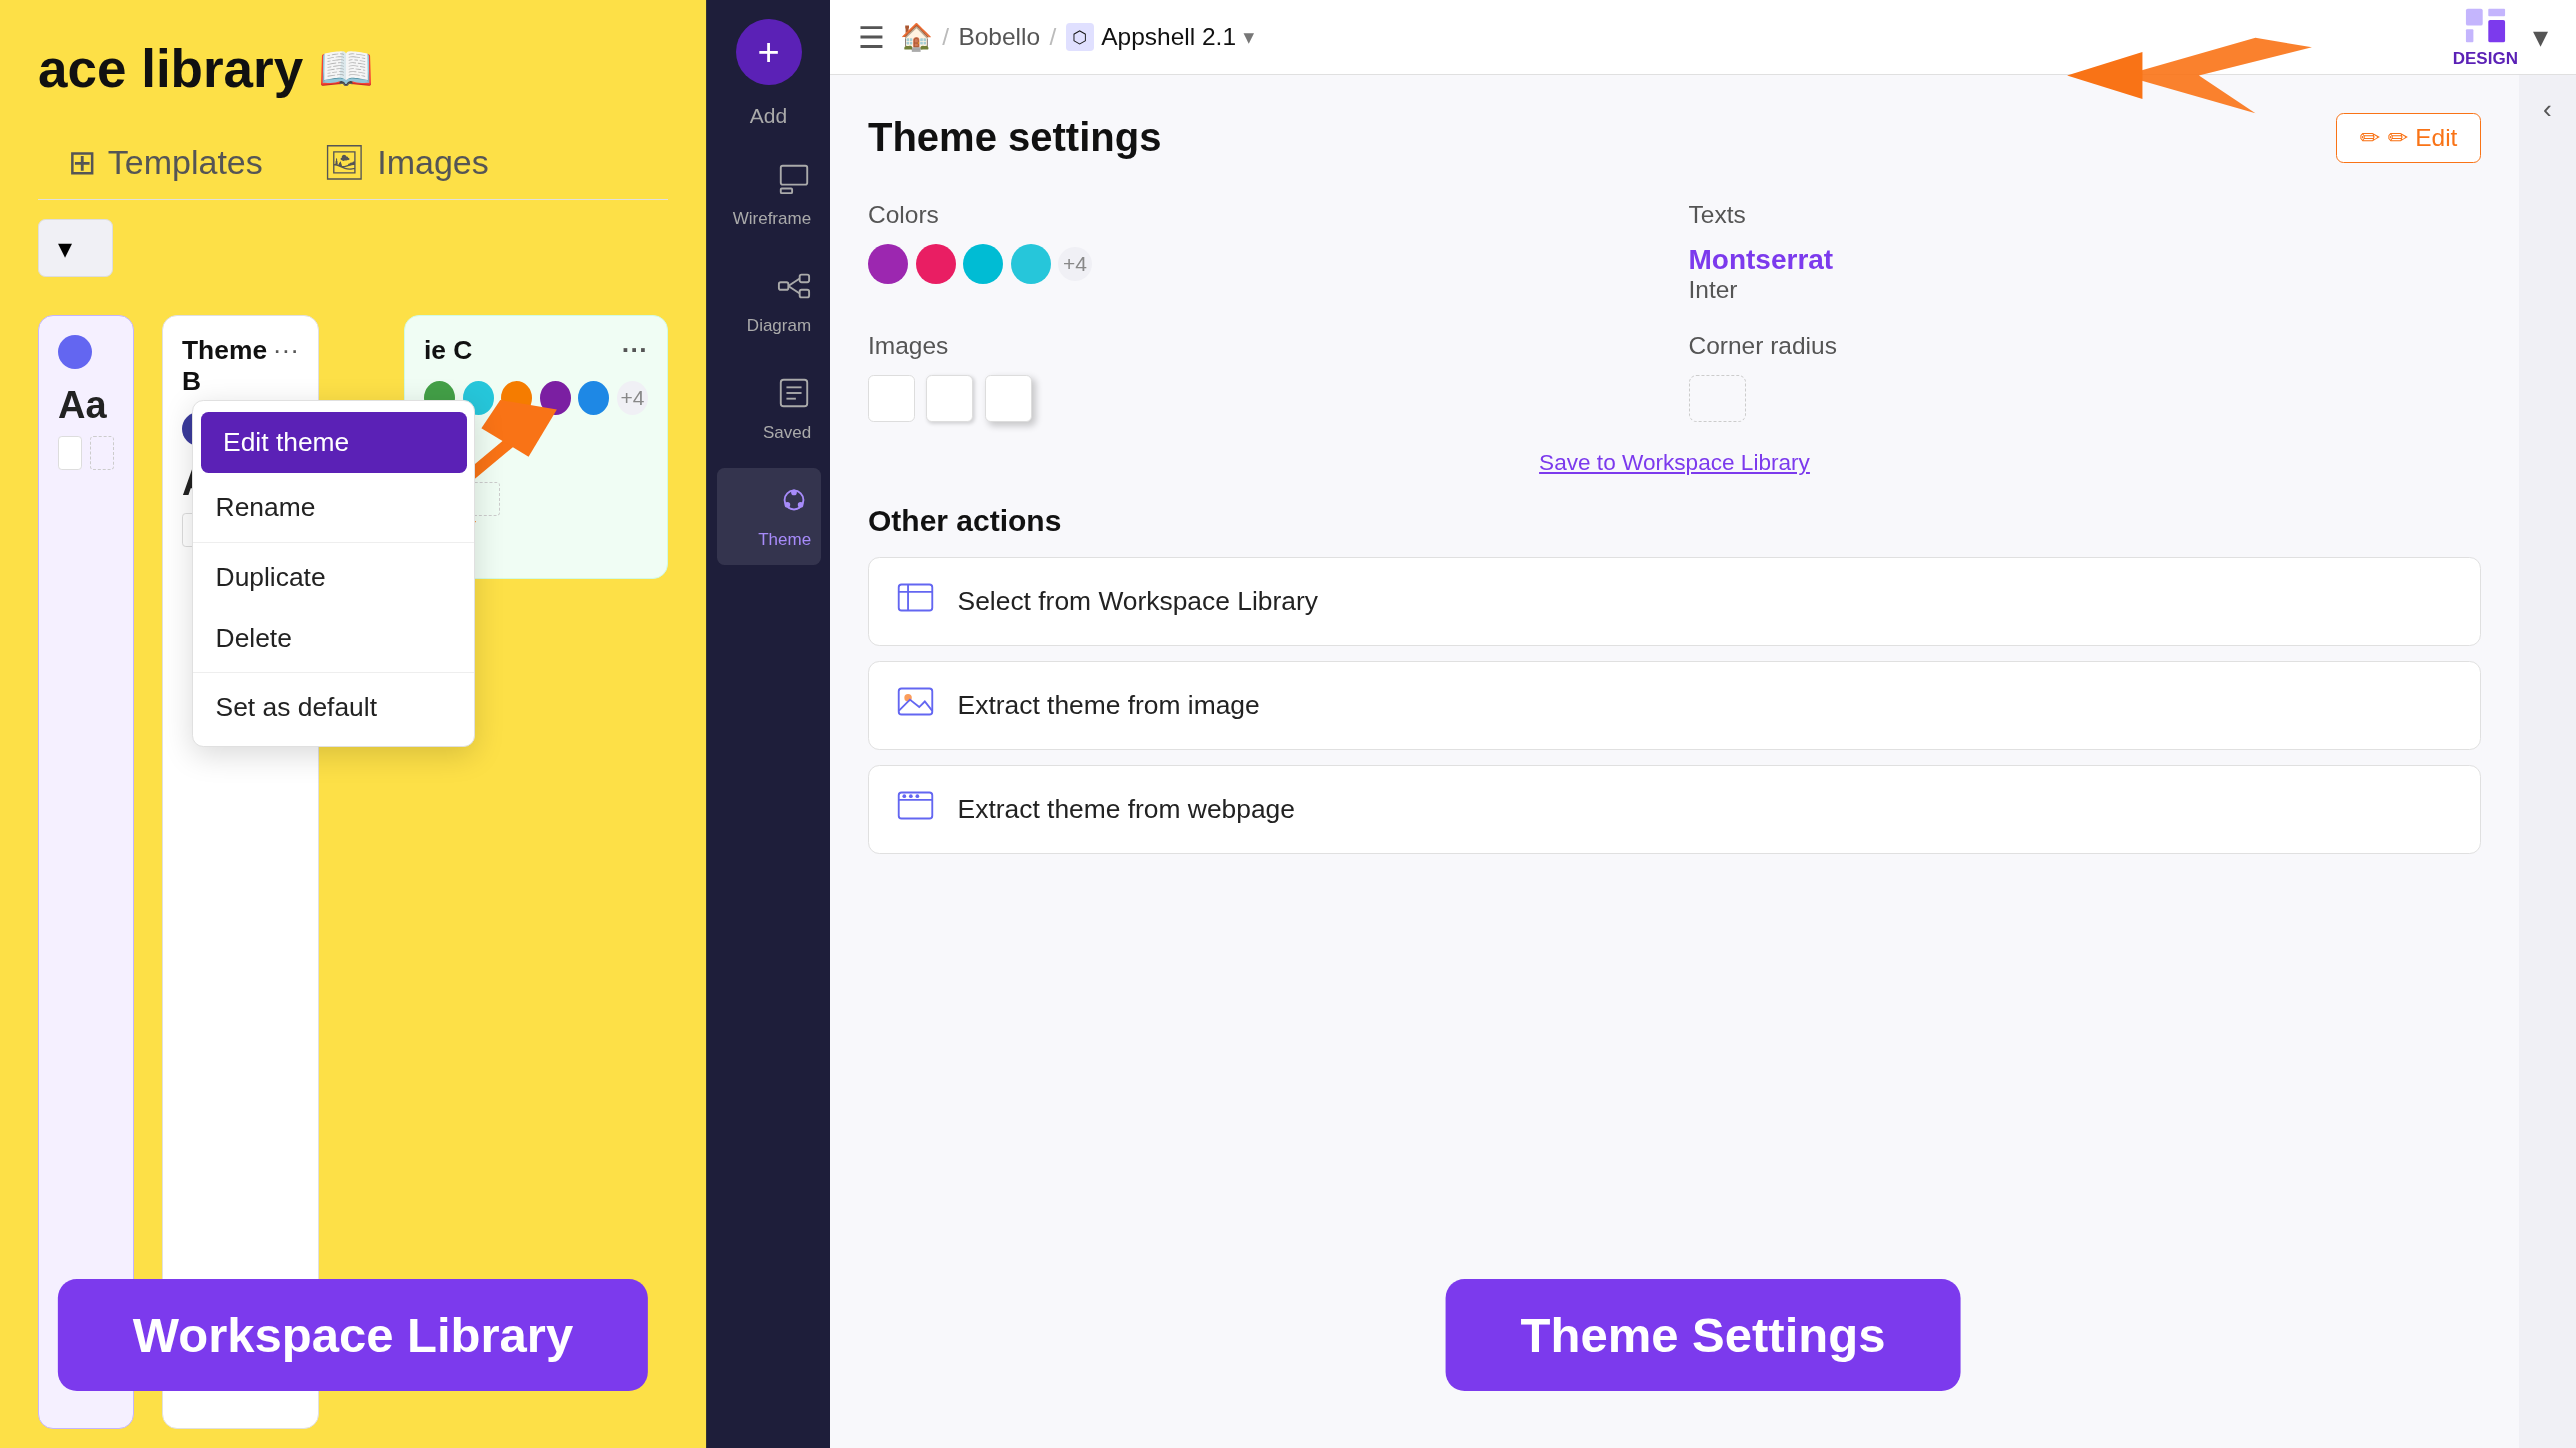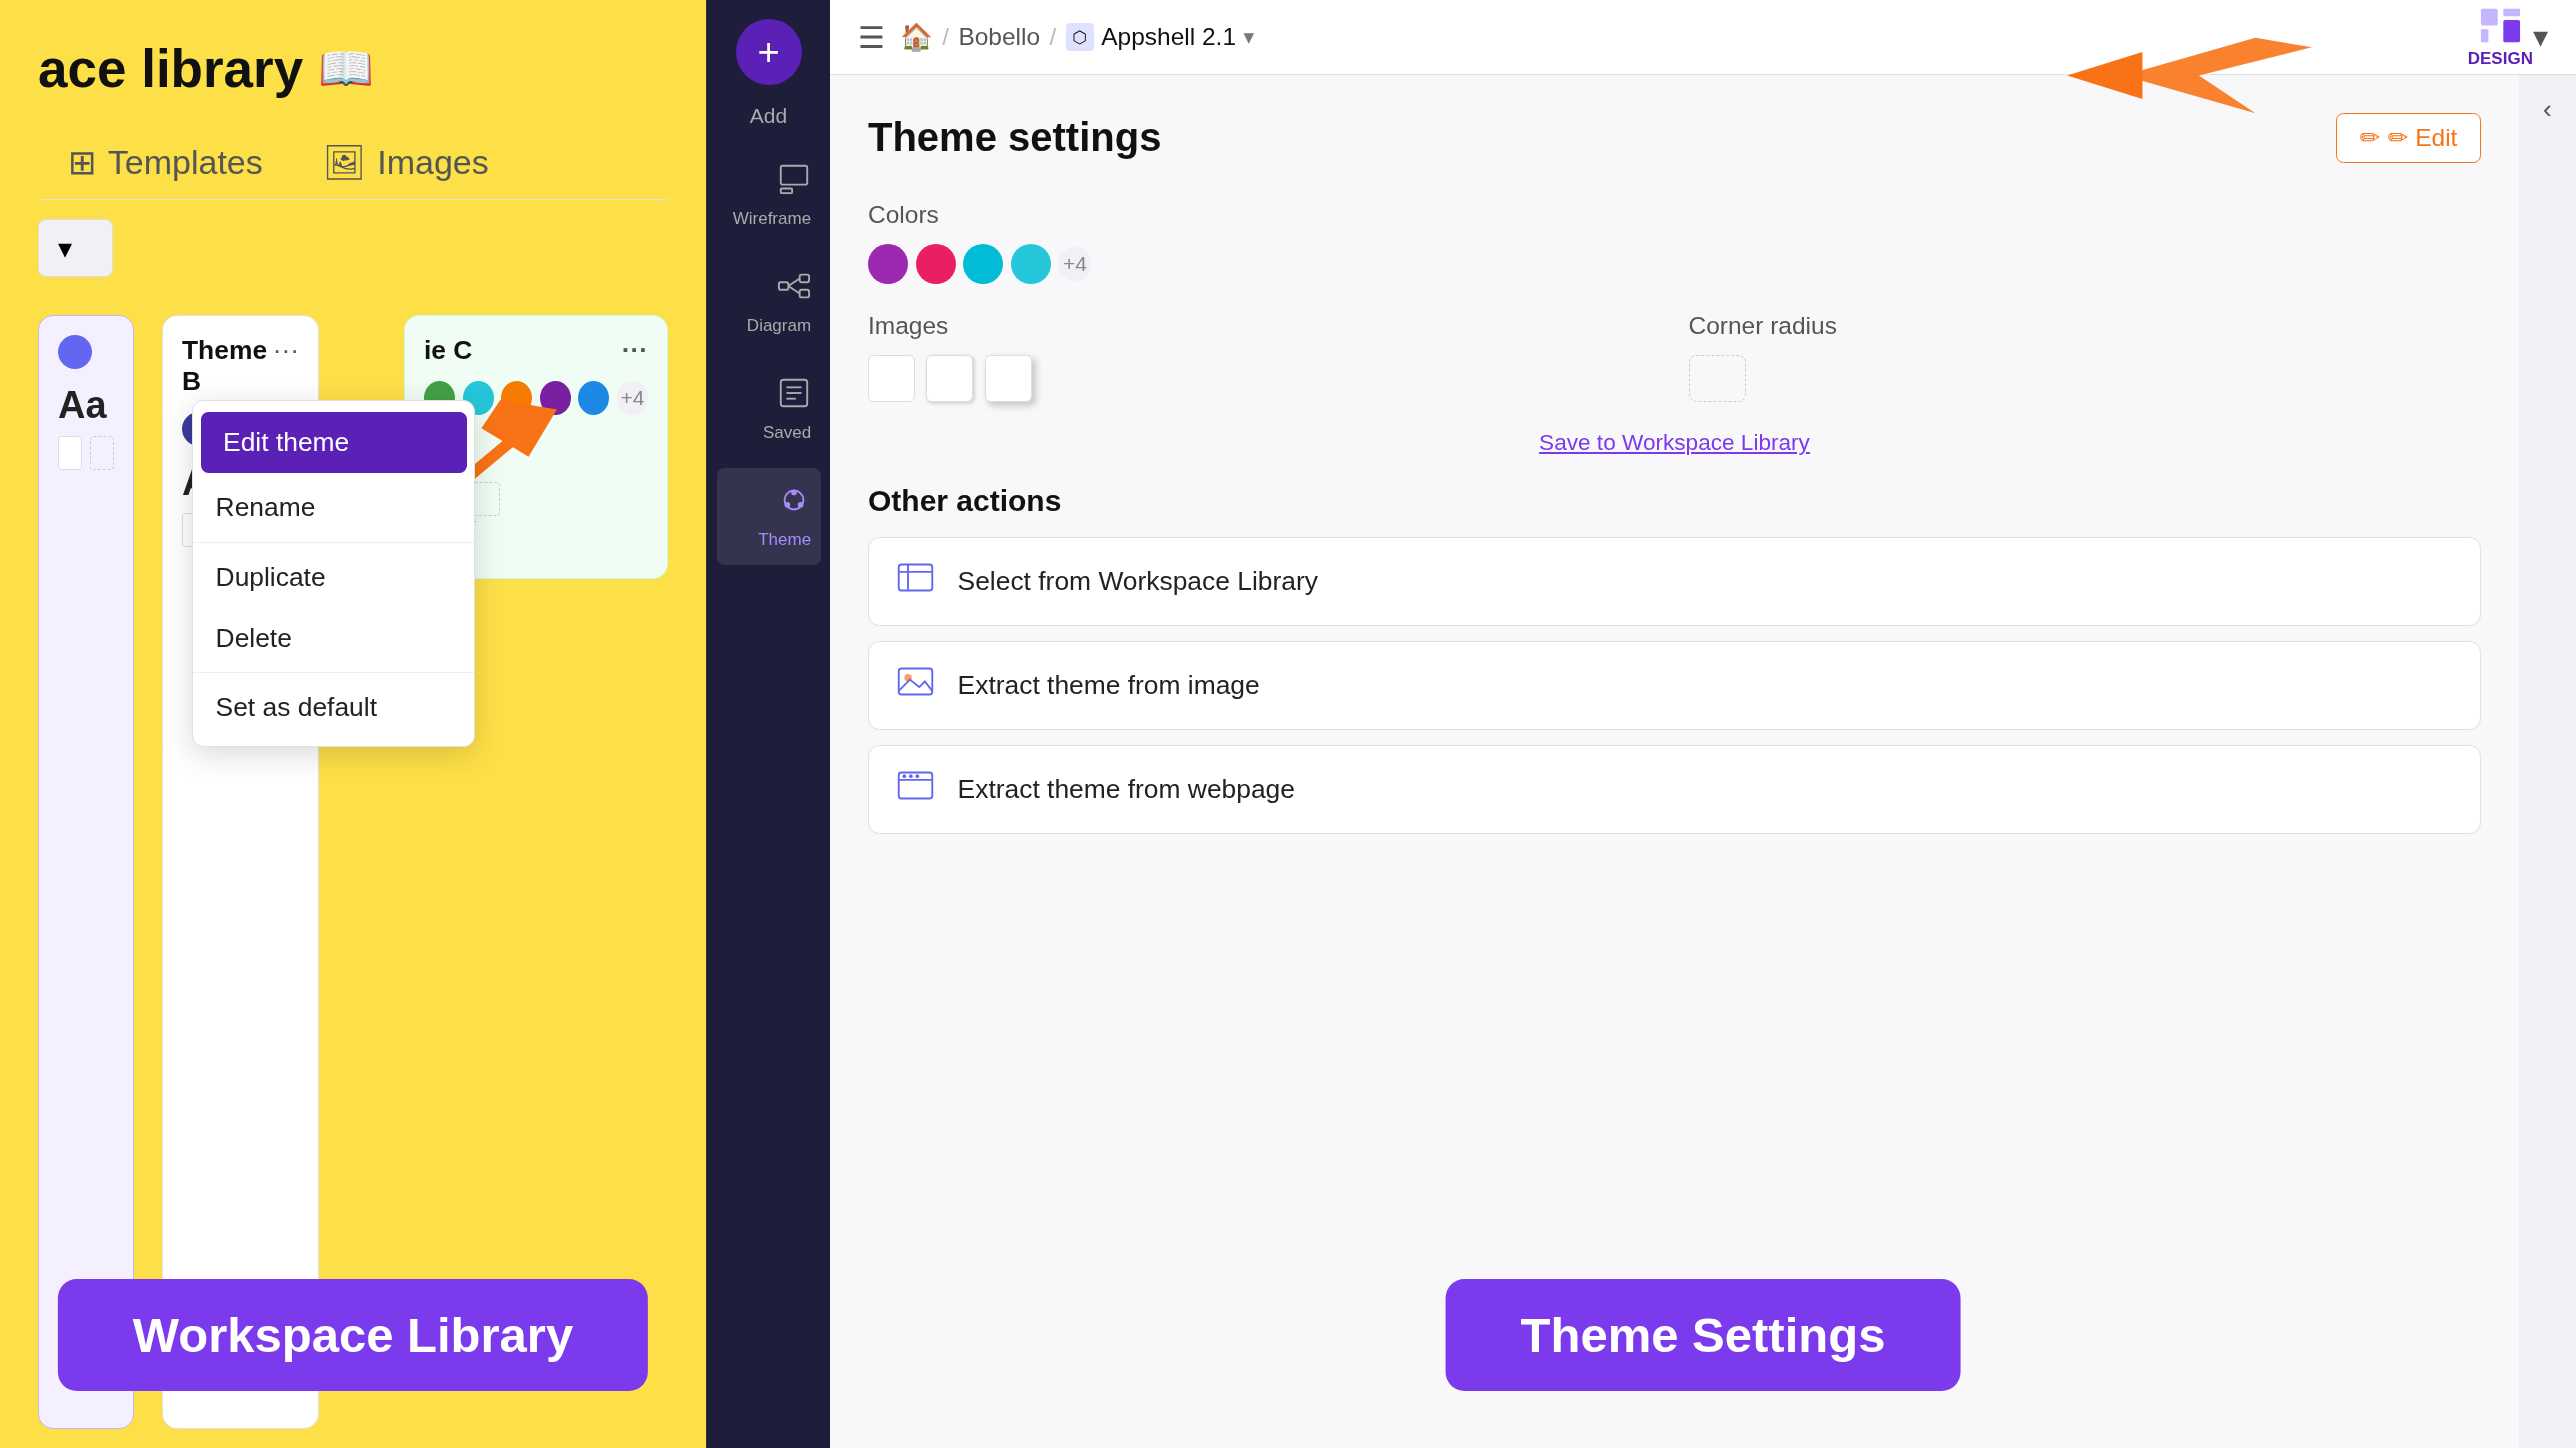--- a/index.html
+++ b/index.html
@@ -344,20 +344,21 @@
 
     .chevron-down {
       font-size: 21px;
       color: #777;
     }
 
     .top-bar-right {
       margin-left: auto;
       display: flex;
       align-items: center;
+      gap: 15px;
     }
 
     .design-btn {
       display: flex;
       flex-direction: column;
       align-items: center;
       gap: 3.8px;
       cursor: pointer;
     }
 
@@ -778,20 +779,25 @@
         <div>
           <div class="section-label">Colors</div>
           <div class="colors-row">
             <div class="color-dot" style="background:#9c27b0;"></div>
             <div class="color-dot" style="background:#e91e63;"></div>
             <div class="color-dot" style="background:#00bcd4;"></div>
             <div class="color-dot" style="background:#26c6da;"></div>
             <div class="more-colors">+4</div>
           </div>
         </div>
+        <div class="texts-section">
+          <div class="section-label">Texts</div>
+          <span class="font-primary">Montserrat</span>
+          <span class="font-secondary">Inter</span>
+        </div>
       </div>
 
       <div class="section-grid">
         <div>
           <div class="section-label">Images</div>
           <div class="shadow-options">
             <div class="shadow-option"></div>
             <div class="shadow-option" style="box-shadow: 1.9px 1.9px 3.8px rgba(0,0,0,0.15);"></div>
             <div class="shadow-option" style="box-shadow: 3.8px 3.8px 7.5px rgba(0,0,0,0.2);"></div>
           </div>

